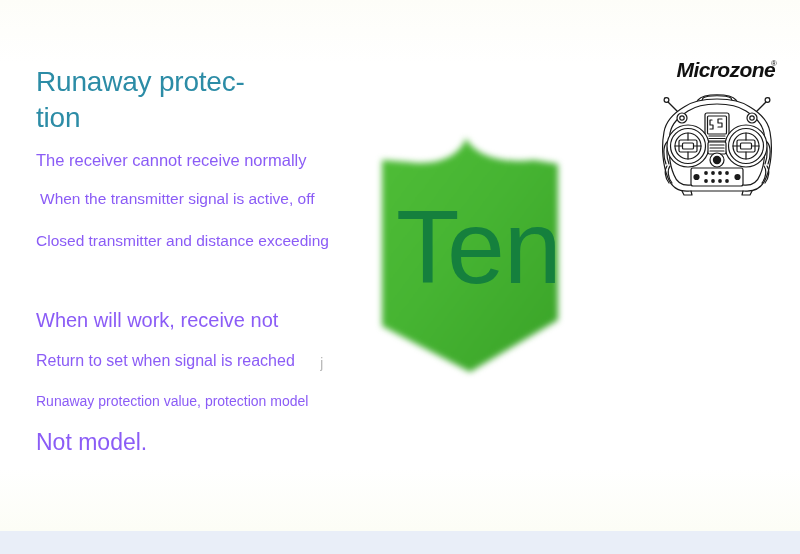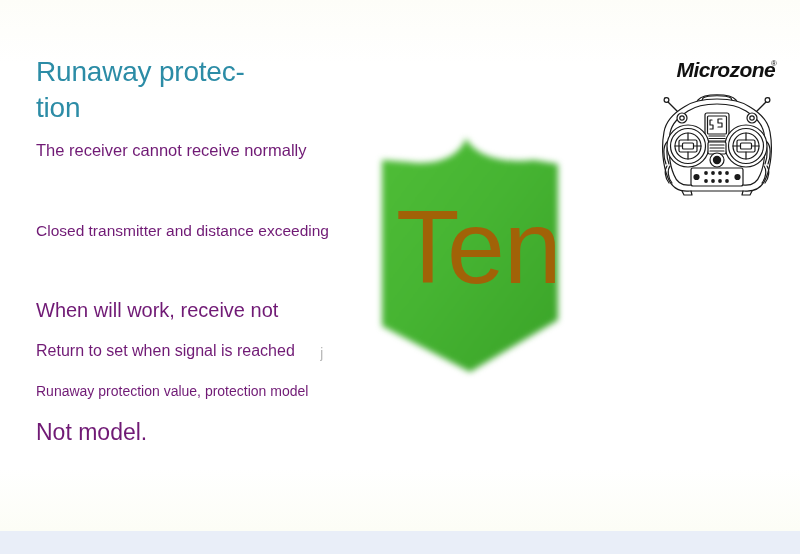--- a/index.html
+++ b/index.html
@@ -39,40 +39,40 @@
     width: 800px; height: 531px;
     background:
       linear-gradient(to bottom, #fdfdf8 0%, #ffffff 12%, #ffffff 88%, #fcfdf6 100%);
     pointer-events: none;
   }
 
   
   #text-column {
     position: absolute;
     left: 0;
-    top: 0;
+    top: 10px;
     width: 345px;
     height: 397px;
   }
 
   #title {
     position: absolute;
     left: 36px;
     top: 54px;
     width: 245px;
     font-size: 28px;
     line-height: 36px;
     color: #2c8ca6;
     font-weight: 400;
     letter-spacing: -0.2px;
   }
 
   .body-line {
     position: absolute;
-    color: #701a75;
+    color: #8b5cf6;
     white-space: nowrap;
     font-weight: 400;
   }
 
   .l1 { left: 36px; top: 141px; font-size: 16.5px; }
   .l2 { left: 40px; top: 180px; font-size: 15.5px; }
   .l3 { left: 36px; top: 222px; font-size: 15.5px; text-align: right; }
   .l4 { left: 36px; top: 262px; font-size: 16.5px; }
   .l5 { left: 36px; top: 299px; font-size: 20px; font-weight: 400; }
   .l6 { left: 36px; top: 342px; font-size: 16px; }
@@ -115,21 +115,21 @@
     left: 28px;
     top: 58px;
     width: 200px;
     height: 120px;
     overflow: hidden;
   }
   #shield-label span {
     display: block;
     font-size: 104px;
     line-height: 118px;
-    color: #a16207;
+    color: #15803d;
     font-weight: 400;
     letter-spacing: -1px;
     white-space: nowrap;
     filter: blur(0.4px);
   }
 
   
   #brand-logo {
     position: absolute;
     left: 663px;
@@ -173,20 +173,21 @@
 <div id="page">
 
   <div id="paper-tint"></div>
 
   <div id="text-column">
 
     <div id="title">Runaway protec-tion</div>
 
     <div class="body-line l1">The receiver cannot receive normally</div>
 
+    <div class="body-line l2">When the transmitter signal is active, off</div>
 
     <div class="body-line l3">Closed transmitter and distance exceeding</div>
 
 
     <div class="body-line l5">When will work, receive not</div>
 
     <div class="body-line l6">Return to set when signal is reached</div>
 
     <div id="clipped-glyph">j</div>
 

